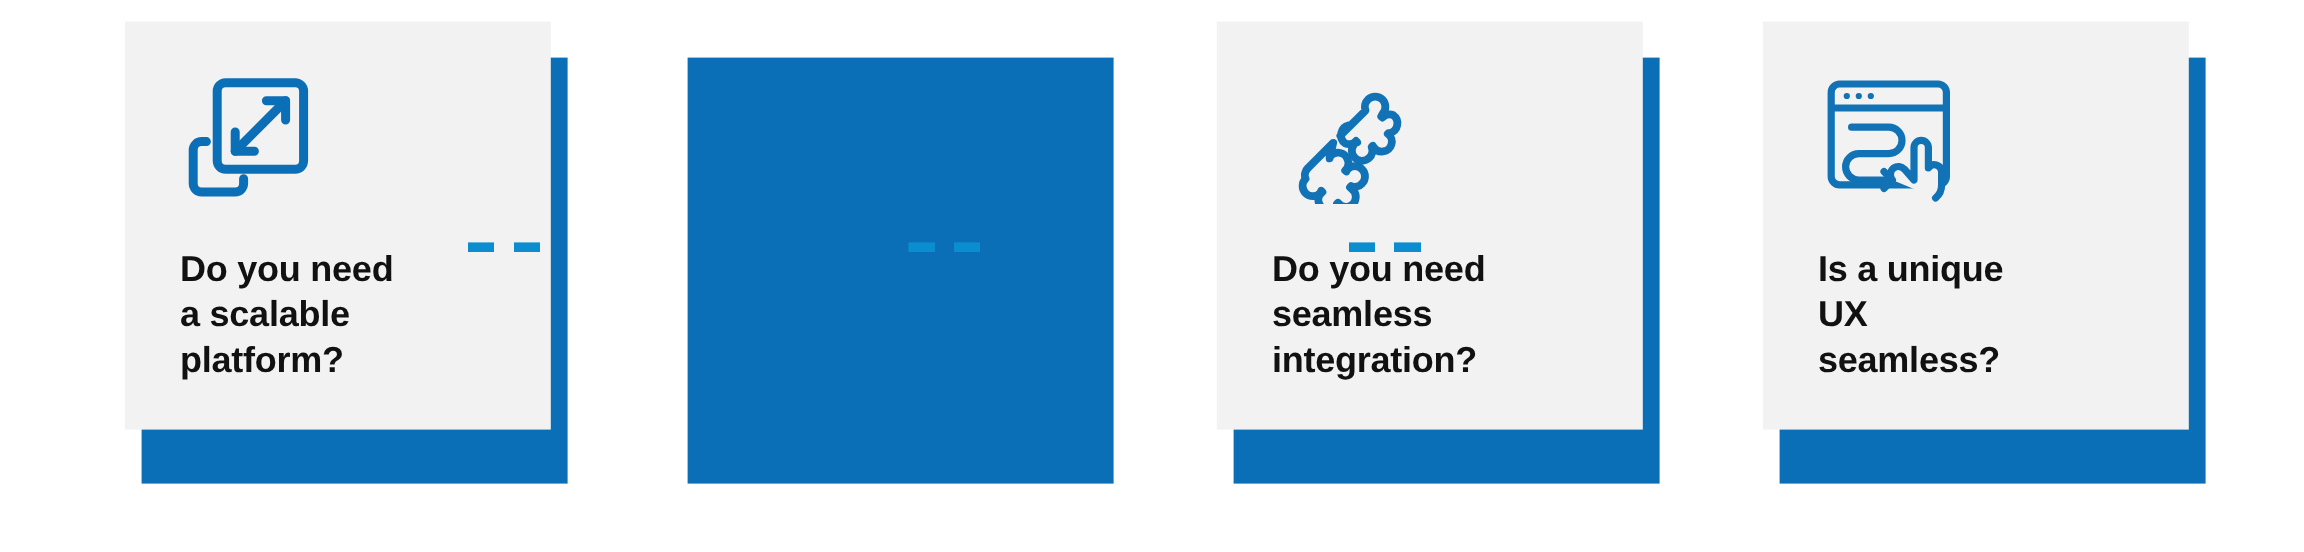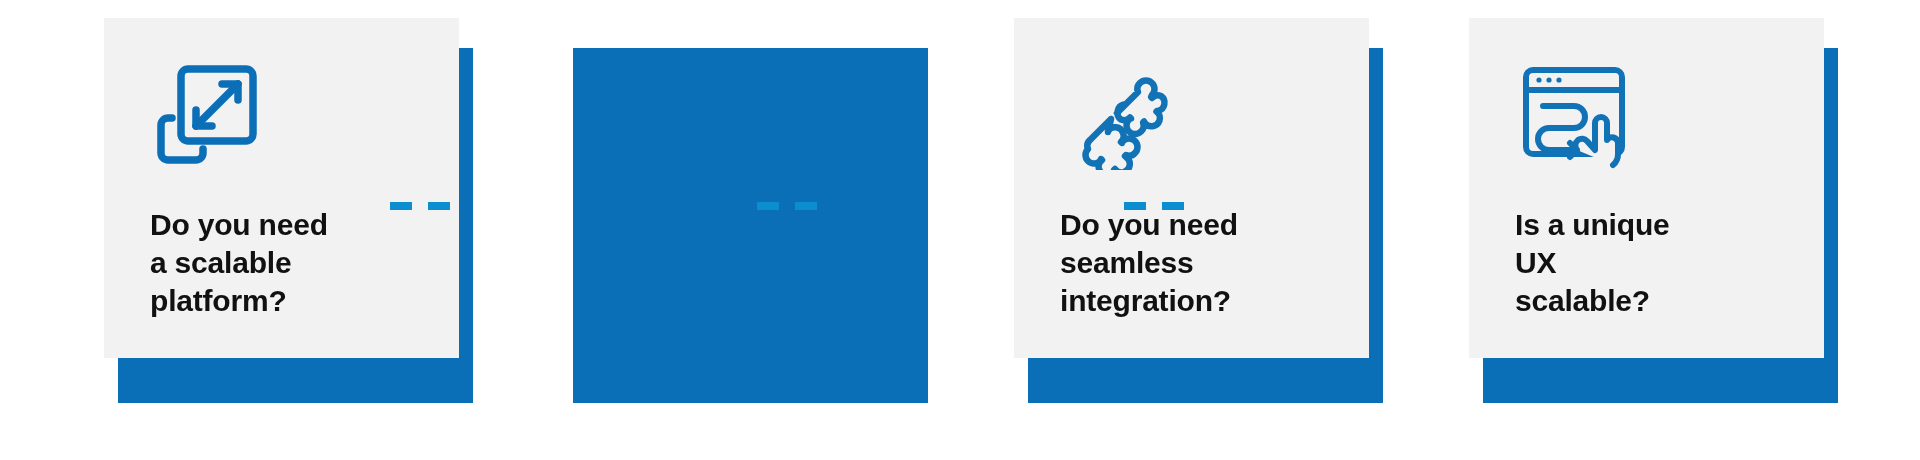--- a/index.html
+++ b/index.html
@@ -156,21 +156,21 @@
               <path d="M28 46 h31 a11 11 0 0 1 0 22 h-25 a11 11 0 0 0 0 22 h27"></path>
               <path d="M55 83 l7 7 l-7 7"></path>
 
               <path d="M62 90 a7 7 0 0 1 1 -10 a7 7 0 0 1 9 1 l8 9 v-27 a6 6 0 0 1 12 0 v17
                        a6 6 0 0 1 11 3 v11 a14 14 0 0 1 -5 11" fill="#f2f2f2"></path>
             </g>
           </svg>
         </span>
         <div class="card-title">Is a unique
 UX
-scalable?</div>
+seamless?</div>
       </div>
     </div>
 
   </div>
 
   <div class="connector c1"></div>
   <div class="connector c2"></div>
   <div class="connector c3"></div>
 
 </div>

